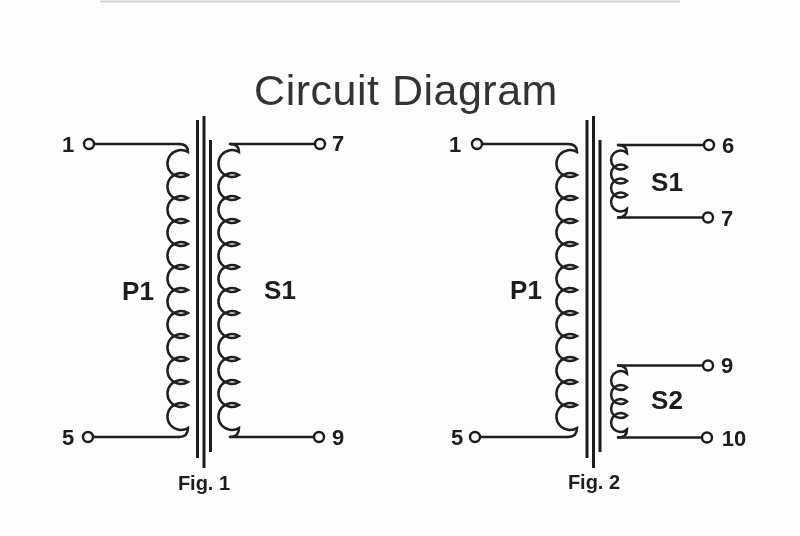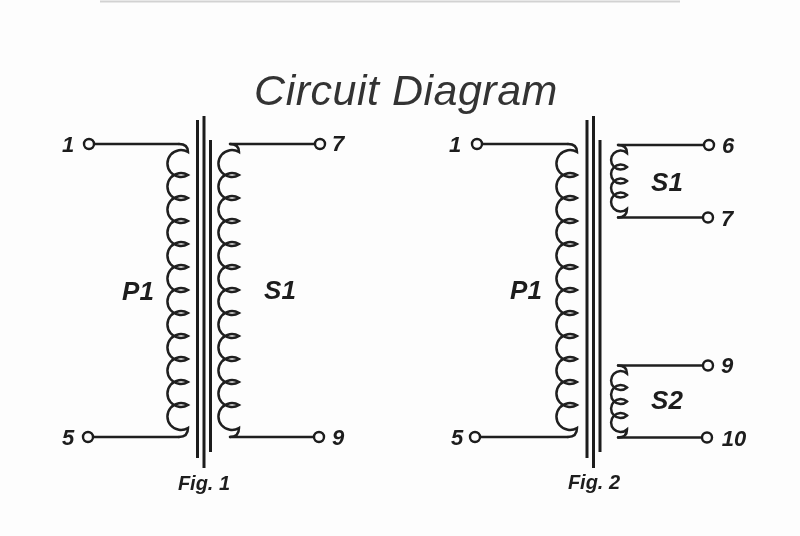--- a/index.html
+++ b/index.html
@@ -7,21 +7,20 @@
     padding: 0;
     background: #ffffff;
   }
   .canvas {
     position: relative;
     width: 800px;
     height: 536px;
     background: #fdfdfd;
     overflow: hidden;
     font-family: "Liberation Sans", sans-serif;
-    font-style: italic;
   }
   svg { display: block; }
   .wire   { stroke: #1f1f1f; stroke-width: 2.3; fill: none; stroke-linecap: round; }
   .coil   { stroke: #1f1f1f; stroke-width: 2.5; fill: none; stroke-linecap: round; }
   .core   { stroke: #1c1c1c; stroke-width: 3;   fill: none; stroke-linecap: butt; }
   .node   { stroke: #1c1c1c; stroke-width: 2.4; fill: #fdfdfd; }
   .num    { font-family: "Liberation Sans", sans-serif; font-weight: 700; font-size: 22px; fill: #1d1d1d; text-anchor: middle; }
   .wlabel { font-family: "Liberation Sans", sans-serif; font-weight: 700; font-size: 26px; fill: #1d1d1d; text-anchor: middle; }
   .caption{ font-family: "Liberation Sans", sans-serif; font-weight: 700; font-size: 20px; fill: #1d1d1d; text-anchor: middle; }
   .title  { font-family: "Liberation Sans", sans-serif; font-weight: 400; font-size: 43px; fill: #333333; text-anchor: middle; letter-spacing: 0.5px; }

